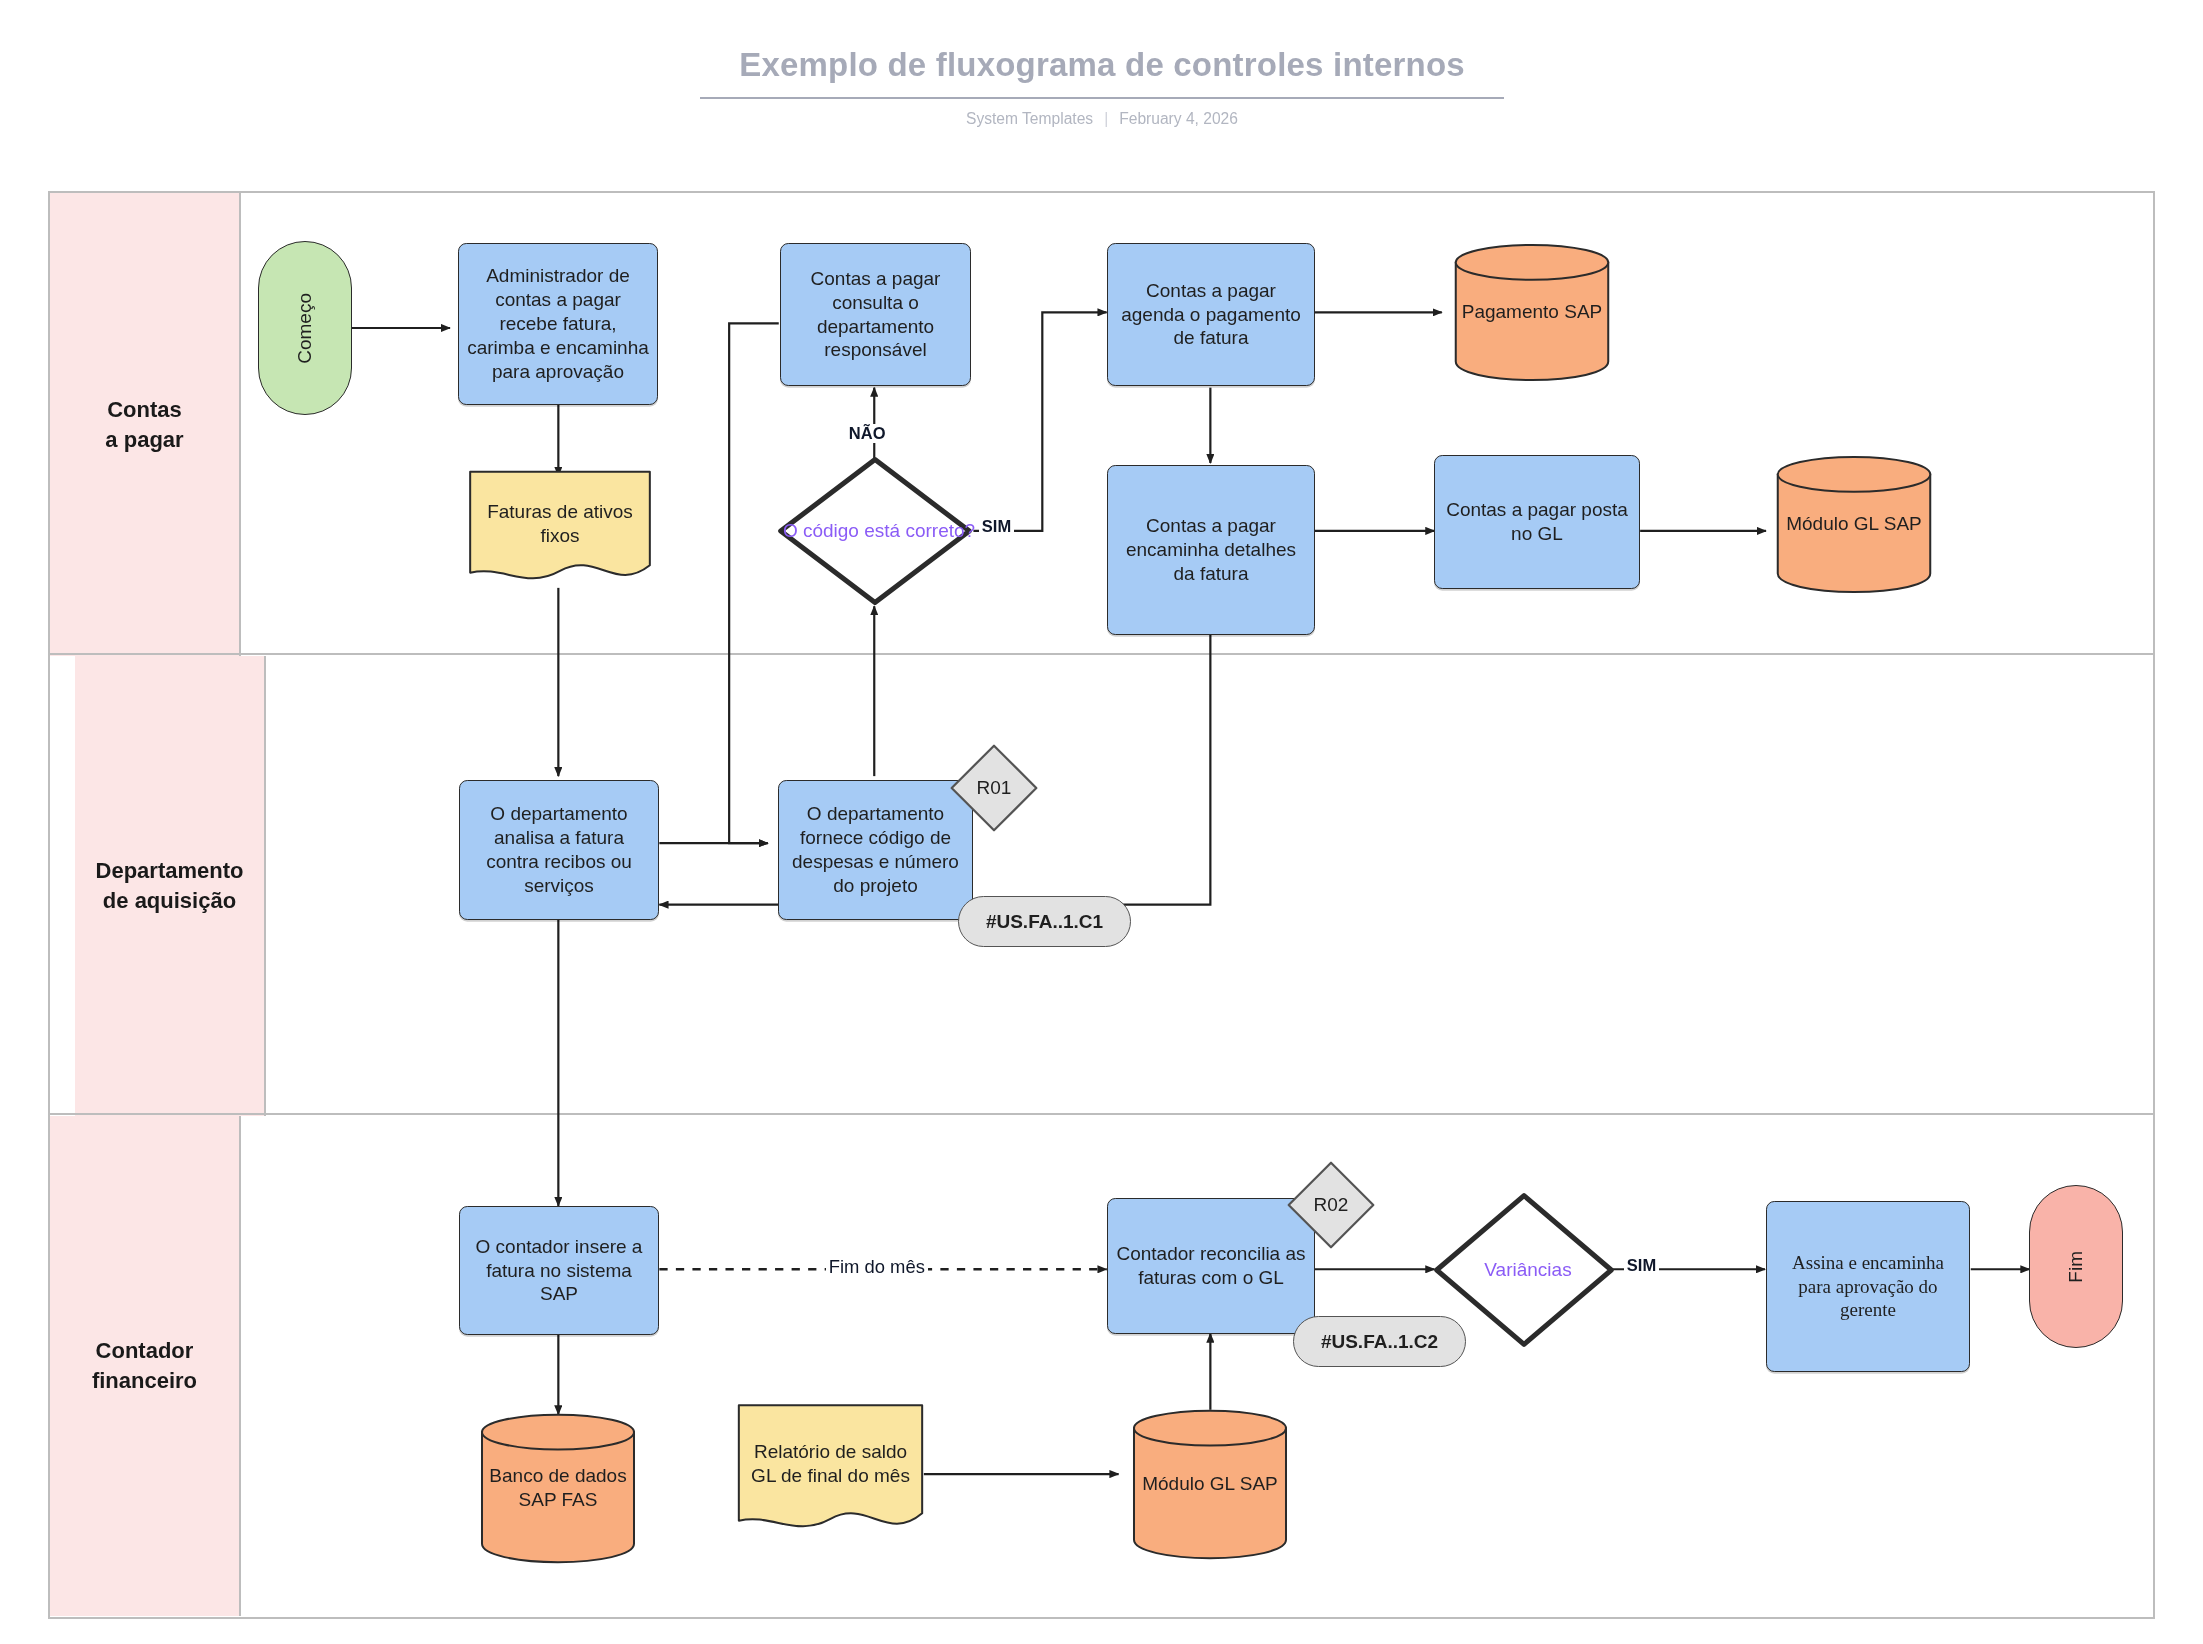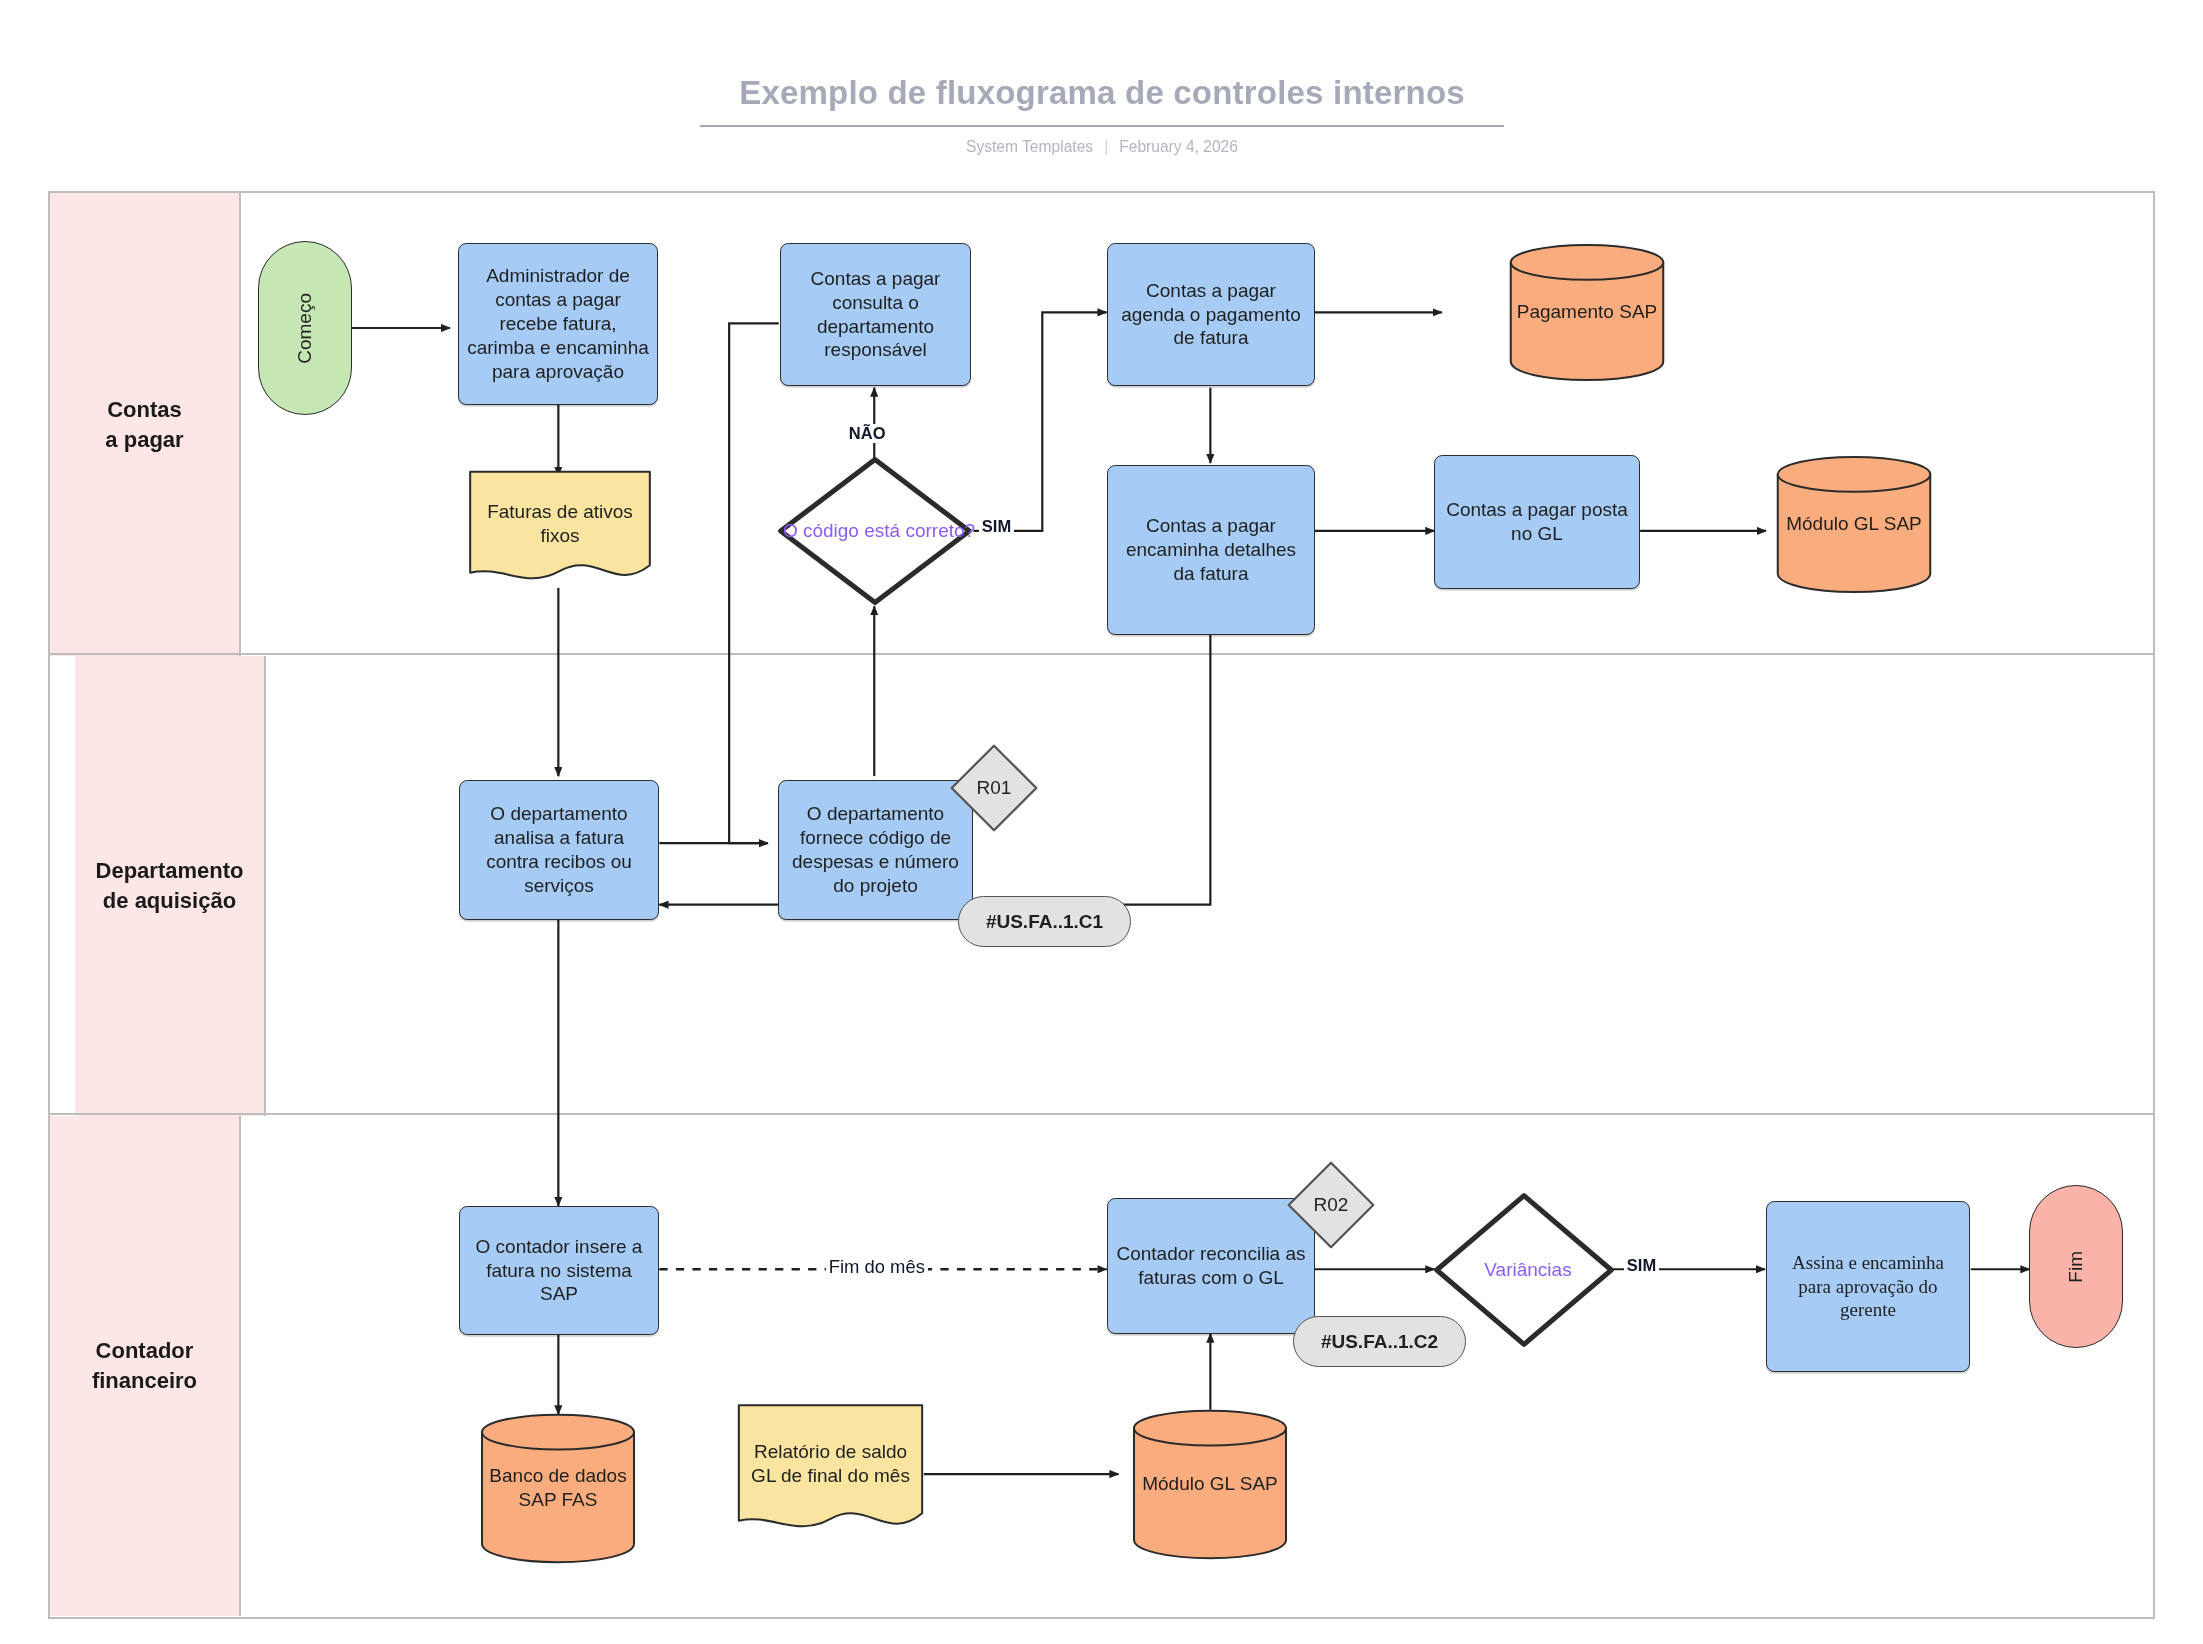--- a/index.html
+++ b/index.html
@@ -4,21 +4,21 @@
 <title>Exemplo de fluxograma de controles internos</title>
 <style>
   html,body{margin:0;padding:0;background:#ffffff;}
   body{font-family:"Liberation Sans","DejaVu Sans",sans-serif;}
   #canvas{position:relative;width:2204px;height:1645px;background:#fff;overflow:hidden;}
 
   
   #title-block{position:absolute;left:0;top:0;width:2204px;text-align:center;}
   #doc-title{font-size:33px;font-weight:bold;color:#a6aab8;letter-spacing:0.2px;
              padding-bottom:13px;display:inline-block;border-bottom:2.8px solid #a6aab8;
-             margin-top:74px;padding-left:39px;padding-right:39px;}
+             margin-top:46px;padding-left:39px;padding-right:39px;}
   #subtitle{margin-top:11px;font-size:15.6px;color:#b2b6c1;}
   #subtitle .sep{display:inline-block;margin:0 11px;color:#cfd2da;}
 
   
   #lanes{position:absolute;left:48px;top:191px;width:2107px;height:1428px;
          border:2.8px solid #bdbdbd;box-sizing:border-box;}
   .lane-hdr{position:absolute;left:0;top:0;width:191px;height:100%;
             background:#fce6e6;border-right:2.8px solid #bdbdbd;box-sizing:border-box;
             display:flex;align-items:center;justify-content:center;}
   .lane-hdr span{font-size:22px;font-weight:bold;color:#1a1a1a;text-align:center;line-height:1.35;}
@@ -168,21 +168,21 @@
     <svg width="198" height="152" viewBox="0 0 216 166">
       <polygon points="108,5 211,83 108,161 5,83" fill="#ffffff" stroke="#2b2b2b" stroke-width="5.5" stroke-linejoin="round"></polygon>
     </svg>
     <div class="dec-txt">O código está correto?</div>
   </div>
 
   <div class="node proc" style="left:1107px;top:243px;width:208px;height:143px;">
     <span>Contas a pagar agenda o pagamento de fatura</span>
   </div>
 
-  <div class="cyl" style="left:1508px;top:242px;width:158px;height:140px;">
+  <div class="cyl" style="left:1453px;top:242px;width:158px;height:140px;">
     <svg width="158" height="140" viewBox="0 0 172 152">
       <path d="M3,22 V130 C3,142 41,150 86,150 C131,150 169,142 169,130 V22 Z" fill="#f9ad7e" stroke="#2b2b2b" stroke-width="2.2"></path>
       <ellipse cx="86" cy="22" rx="83" ry="19" fill="#f9ad7e" stroke="#2b2b2b" stroke-width="2.2"></ellipse>
     </svg>
     <div class="cyl-txt">Pagamento SAP</div>
   </div>
 
   <div class="node proc" style="left:1107px;top:465px;width:208px;height:170px;">
     <span>Contas a pagar encaminha detalhes da fatura</span>
   </div>

